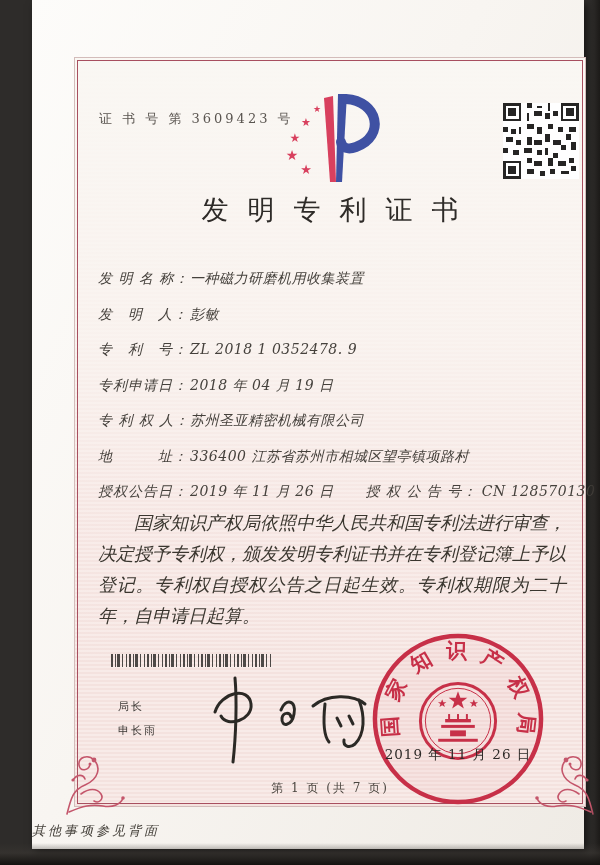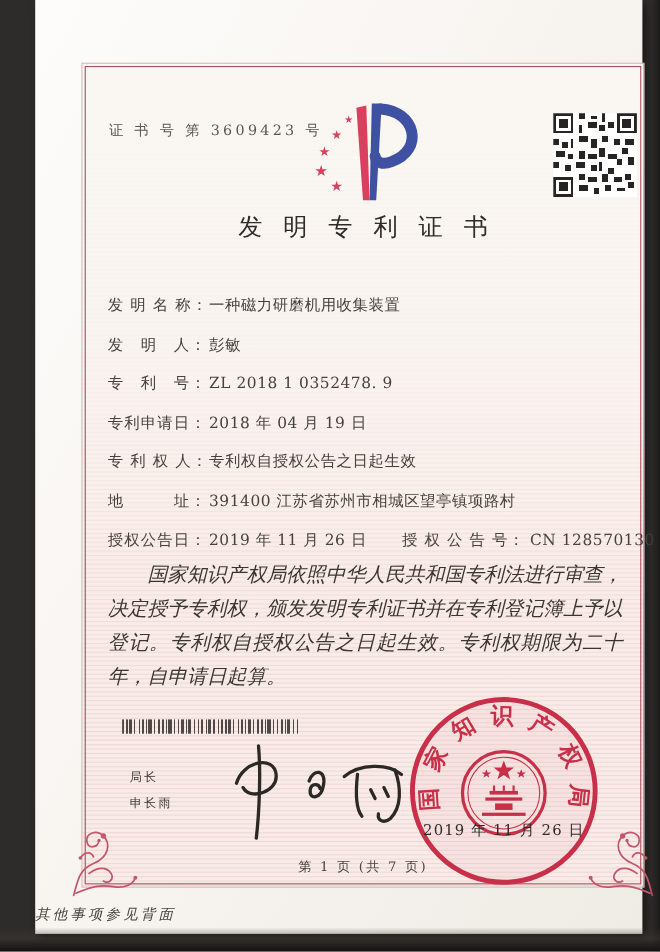--- a/index.html
+++ b/index.html
@@ -31,23 +31,23 @@
   .corner { position:absolute; width:78px; height:78px; }
   .corner.bl { left:-14px; bottom:-14px; }
   .corner.br { right:-14px; bottom:-14px; transform:scaleX(-1); }
 
   .cert-no { position:absolute; left:24px; top:52px; font-size:13px; letter-spacing:3px; color:#5a5550; }
 
   .logo { position:absolute; left:205px; top:28px; width:118px; height:108px; }
   .qr { position:absolute; left:428px; top:45px; width:76px; height:76px; }
 
   .title { position:absolute; left:0; top:134px; width:100%; text-align:center;
-    font-size:22px; font-weight:500; color:#2e2b28; letter-spacing:19px; text-indent:19px; }
-
-  .fields { position:absolute; left:23px; top:210px; width:466px; font-size:14px; color:#45413c; }
+    font-size:27px; font-weight:500; color:#2e2b28; letter-spacing:19px; text-indent:19px; }
+
+  .fields { position:absolute; left:23px; top:210px; width:466px; font-size:14px; color:#45413c;font-style:italic; }
   .row { display:flex; margin-bottom:15.5px; line-height:20px; white-space:nowrap; }
   .f-label { display:inline-block; min-width:92px; letter-spacing:1px; }
   .f-value { letter-spacing:.5px; }
   .grant-pair2 { margin-left:32px; }
 
   .body-text { position:absolute; left:23px; top:450px; width:468px;
     font-size:18px; line-height:1.72; color:#3a362f; text-align:justify; font-style:italic; }
   .body-text p { text-indent:2em; }
 
   .barcode { position:absolute; left:36px; top:596px; width:160px; height:13px; opacity:.85;
@@ -196,25 +196,25 @@
         <div class="row">
           <span class="f-label">专　利　号：</span>
           <span class="f-value">ZL 2018 1 0352478. 9</span>
         </div>
         <div class="row">
           <span class="f-label">专利申请日：</span>
           <span class="f-value">2018 年 04 月 19 日</span>
         </div>
         <div class="row">
           <span class="f-label">专 利 权 人：</span>
-          <span class="f-value">专利权自授权公告之日起生效</span>
+          <span class="f-value">苏州圣亚精密机械有限公司</span>
         </div>
         <div class="row">
           <span class="f-label">地　　　址：</span>
-          <span class="f-value">391400 江苏省苏州市相城区望亭镇项路村</span>
+          <span class="f-value">336400 江苏省苏州市相城区望亭镇项路村</span>
         </div>
         <div class="row">
           <span class="f-label">授权公告日：</span>
           <span class="f-value">2019 年 11 月 26 日</span>
           <span class="grant-pair2">
             <span class="f-label" style="min-width:0">授 权 公 告 号：</span>
             <span class="f-value">CN 128570130 B</span>
           </span>
         </div>
       </div>

